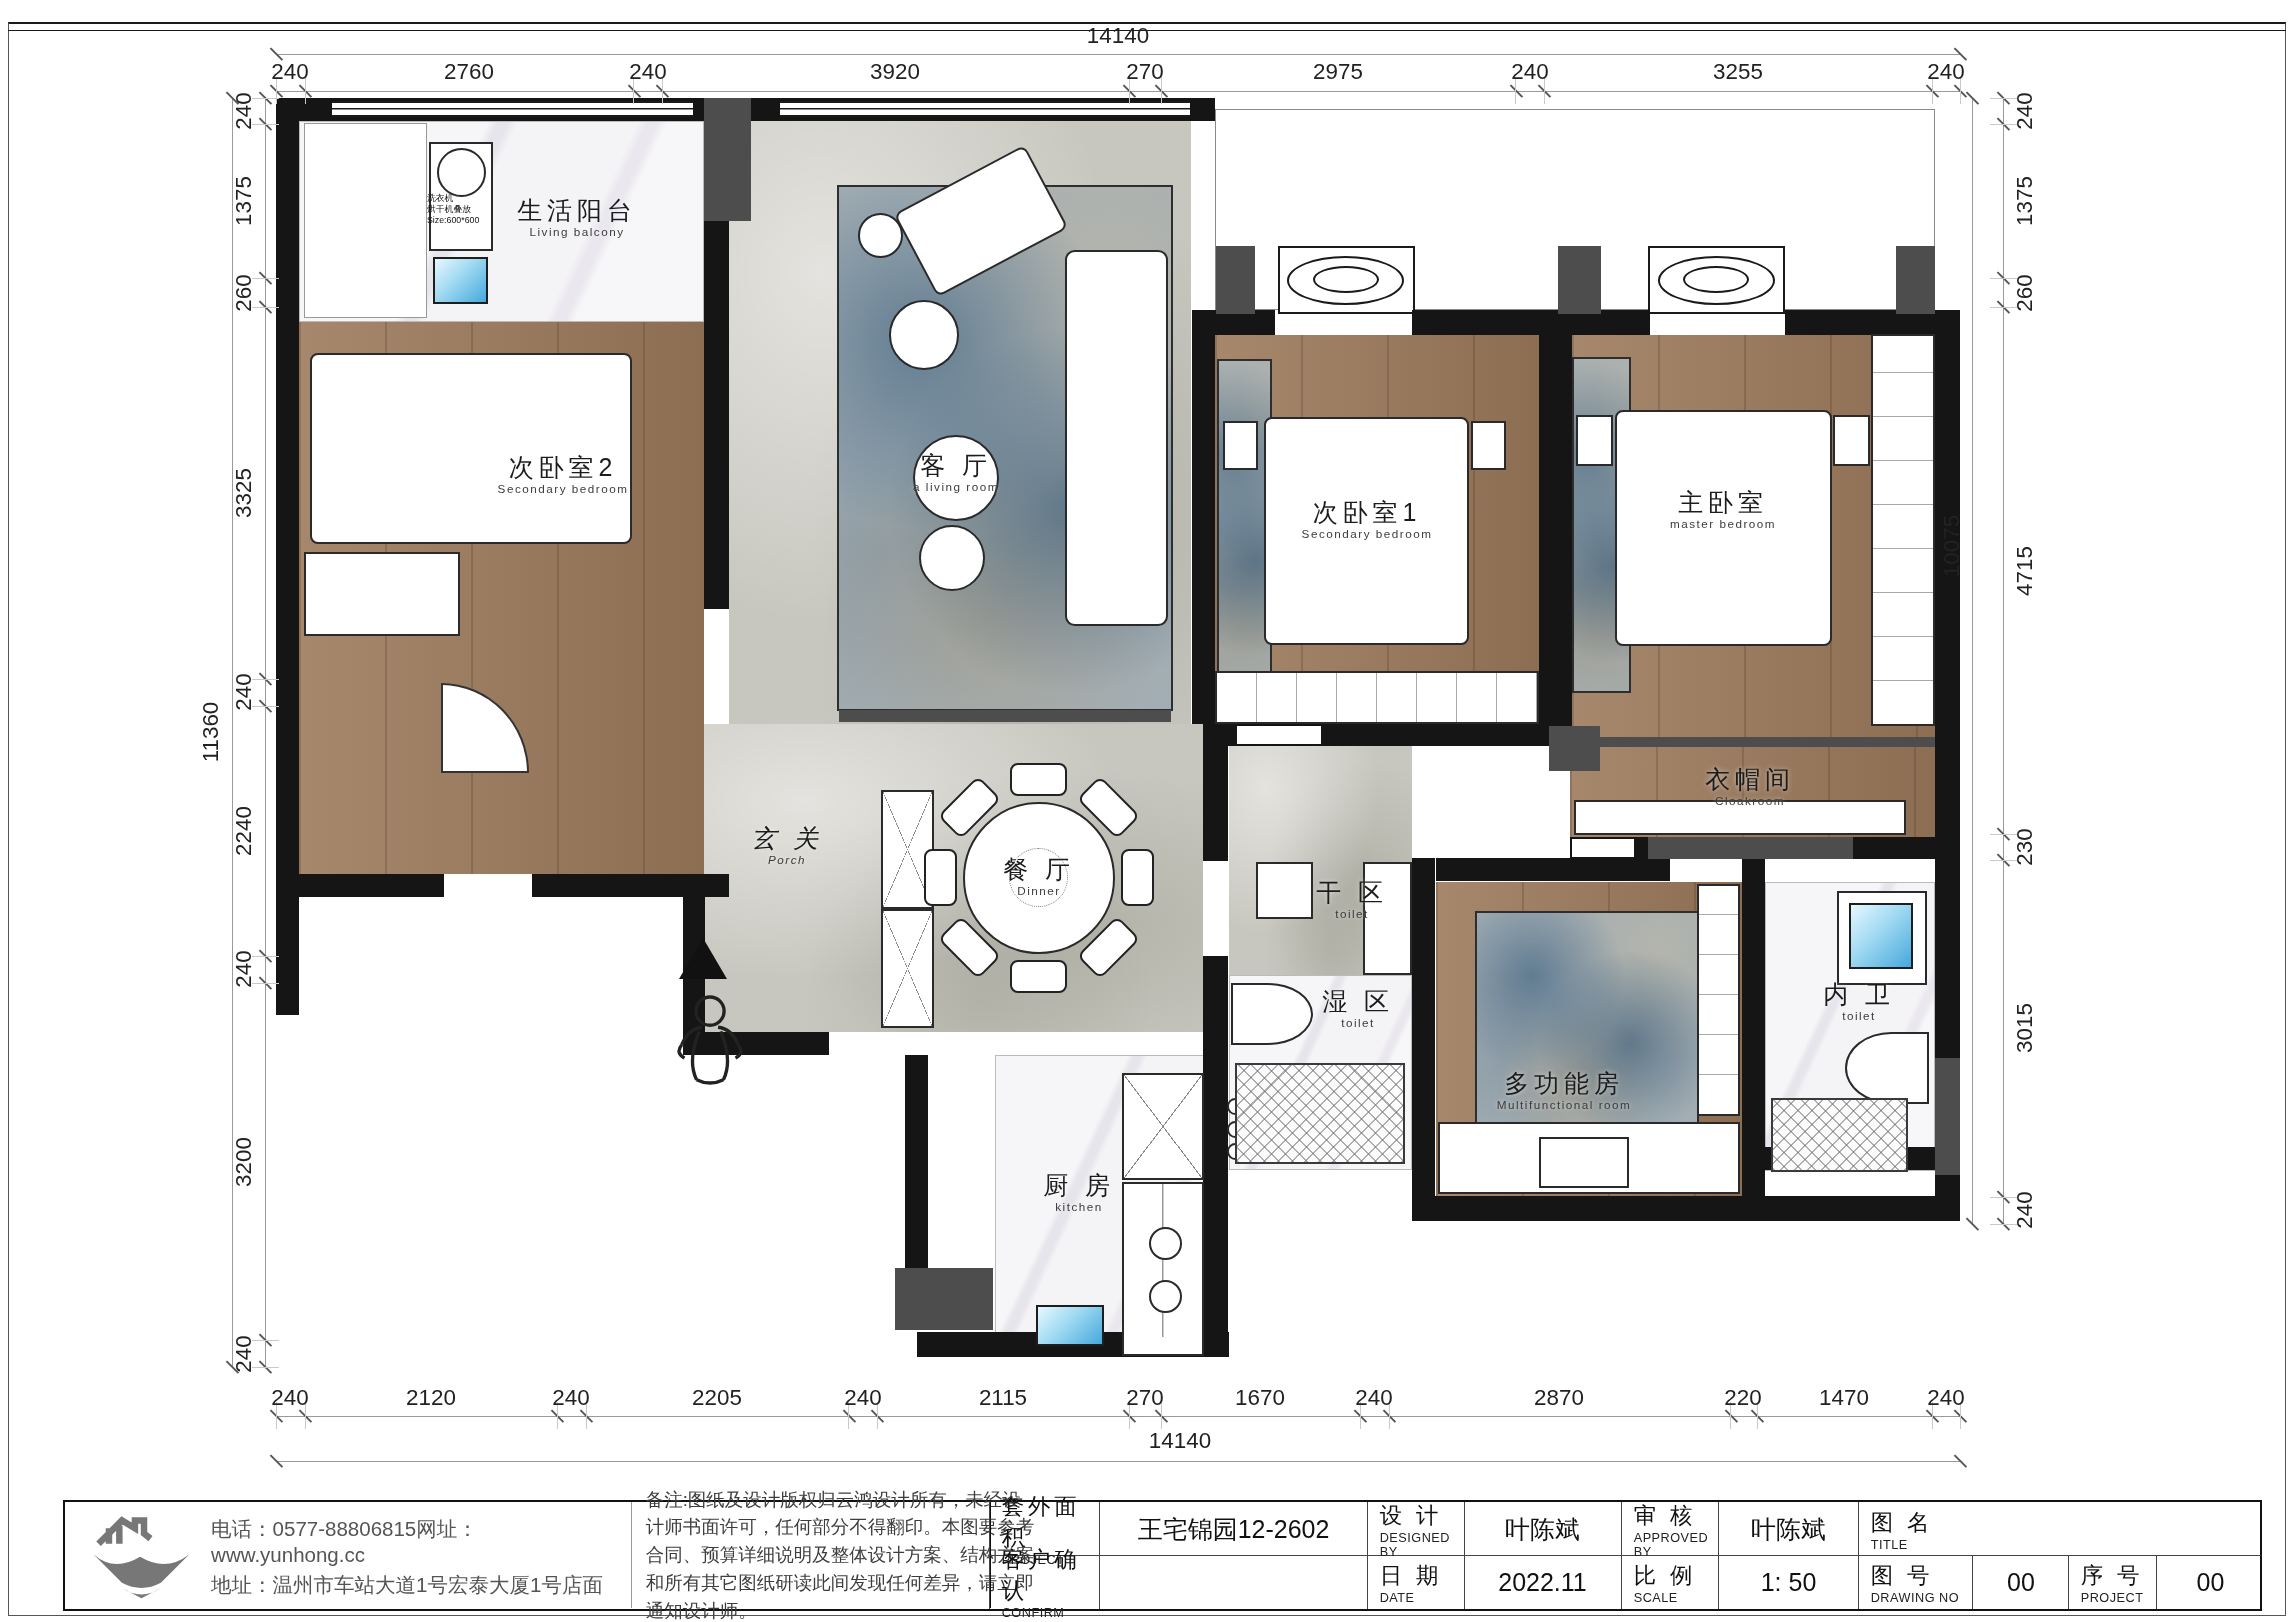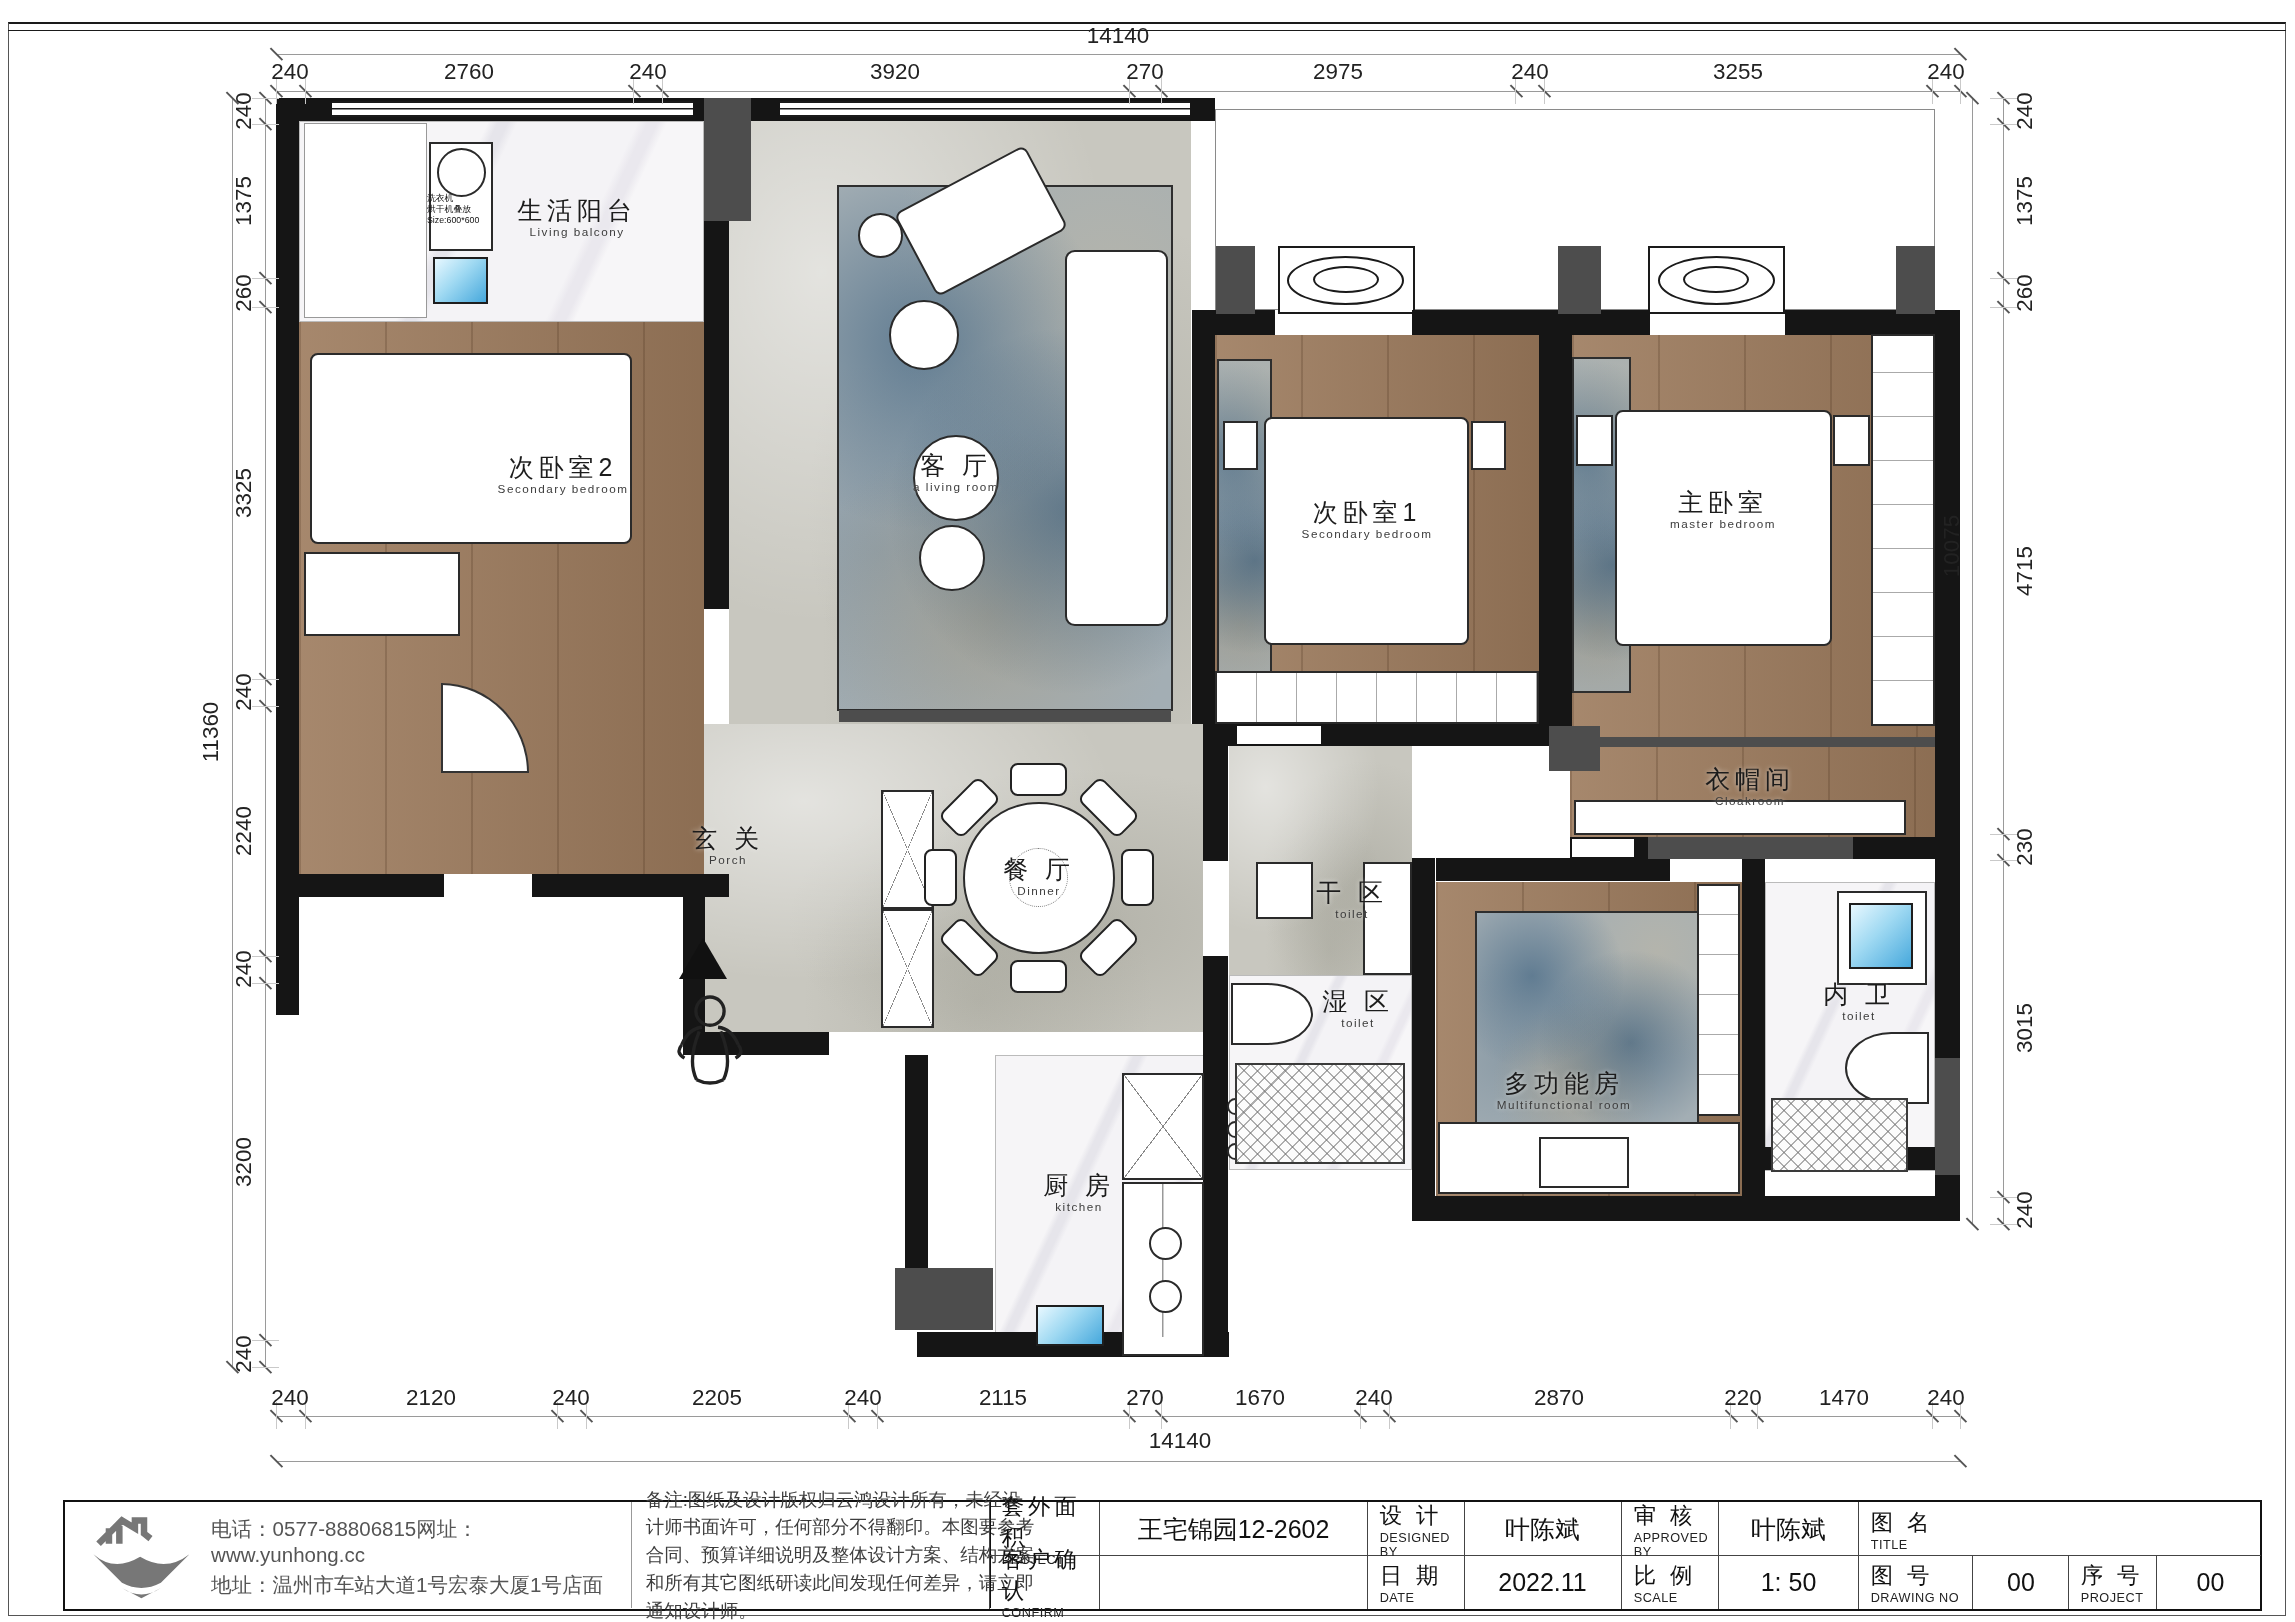--- a/index.html
+++ b/index.html
@@ -365,21 +365,21 @@
         <span class="en">Secondary bedroom</span>
       </div>
       <div class="room-label" style="left: 1723px; top: 509px;">
         <span class="cn">主卧室</span>
         <span class="en">master bedroom</span>
       </div>
       <div class="room-label" style="left: 1750px; top: 786px;">
         <span class="cn">衣帽间</span>
         <span class="en">Cloakroom</span>
       </div>
-      <div class="room-label" style="left: 728px; top: 845px;">
+      <div class="room-label" style="left: 787px; top: 845px; font-style: italic;">
         <span class="cn">玄 关</span>
         <span class="en">Porch</span>
       </div>
       <div class="room-label" style="left: 1039px; top: 876px;">
         <span class="cn">餐 厅</span>
         <span class="en">Dinner</span>
       </div>
       <div class="room-label" style="left: 1352px; top: 899px;">
         <span class="cn">干 区</span>
         <span class="en">toilet</span>

